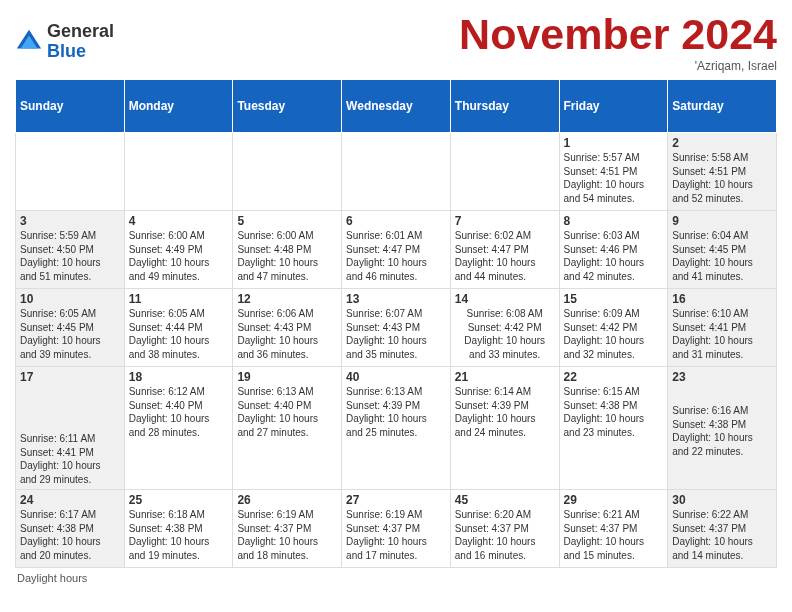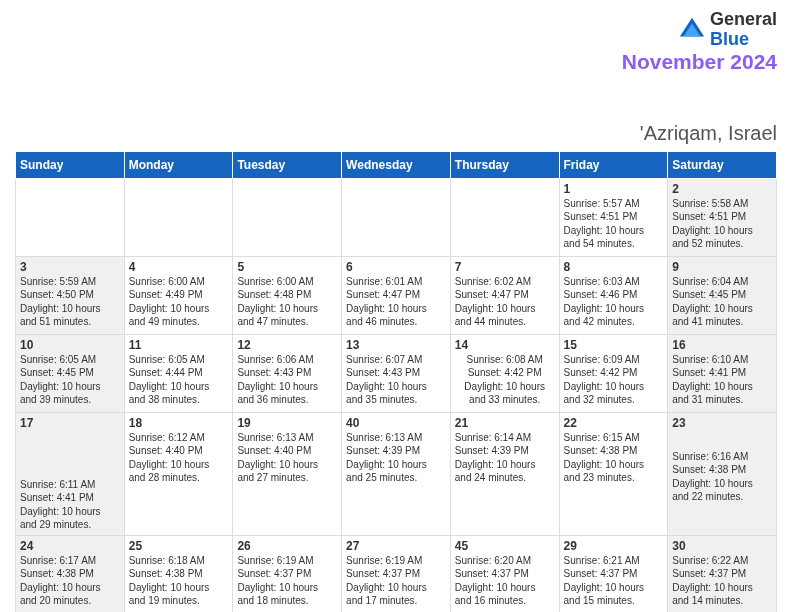--- a/index.html
+++ b/index.html
@@ -10,23 +10,22 @@
       height: 612px;
       overflow: hidden;
     }
     .page {
       width: 792px;
       padding: 10px 15px;
     }
     .header {
       display: flex;
       justify-content: space-between;
-      align-items: flex-end;
+      align-items: center;
       margin-bottom: 6px;
-      flex-direction: column;
     }
     .logo {
       display: flex;
       align-items: center;
       gap: 4px;
     }
     .logo-text {
       font-size: 18px;
       font-weight: bold;
       line-height: 1.1;
@@ -34,40 +33,39 @@
     .logo-text .general { color: #333; }
     .logo-text .blue { color: #1565c0; }
     .logo-icon {
       width: 28px;
       height: 28px;
     }
     .title-block {
       text-align: right;
     }
     .month-title {
-      font-size: 21px;
+      font-size: 43px;
       font-weight: bold;
-      color: #8b5cf6;
+      color: #b91c1c;
     }
     .location {
-      font-size: 20px;
+      font-size: 12px;
       color: #555;
-      margin-top: 48px;
     }
     .calendar {
       width: 100%;
       border-collapse: collapse;
       table-layout: fixed;
     }
     .calendar th {
       background: #1565c0;
       color: #fff;
       font-size: 12px;
       font-weight: bold;
-      padding: 6px 4px;
+      padding: 19px 4px;
       text-align: left;
       border: 1px solid #fff;
     }
     .calendar td {
       border: 1px solid #ddd;
       vertical-align: top;
       padding: 3px 4px;
       font-size: 10px;
       color: #333;
       background: #fff;

